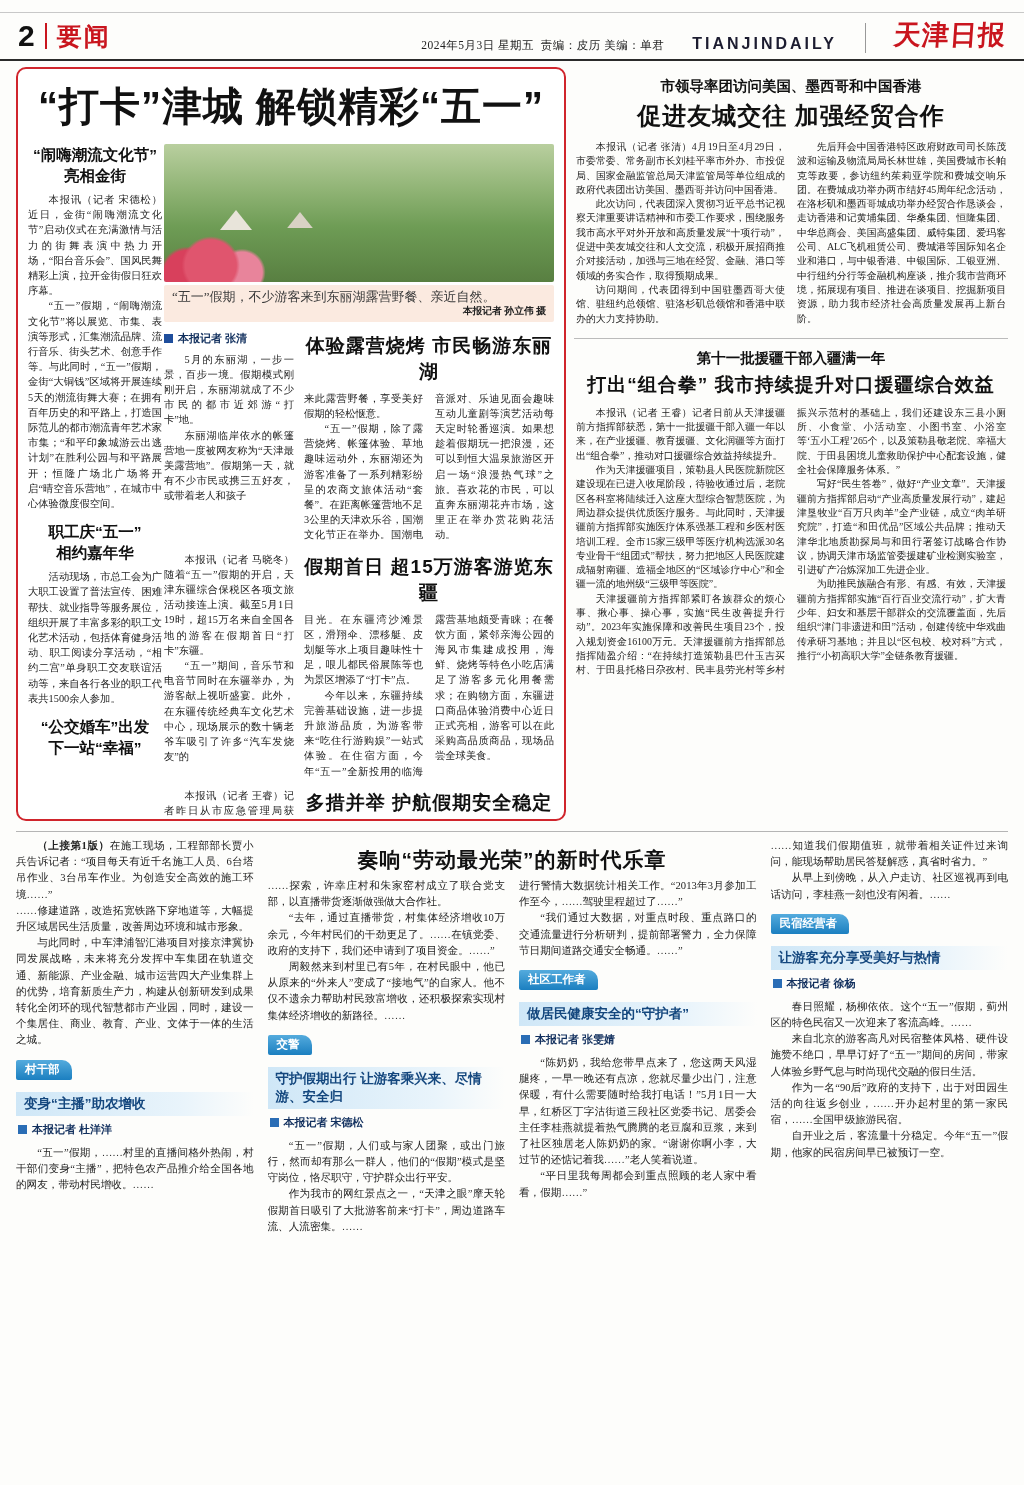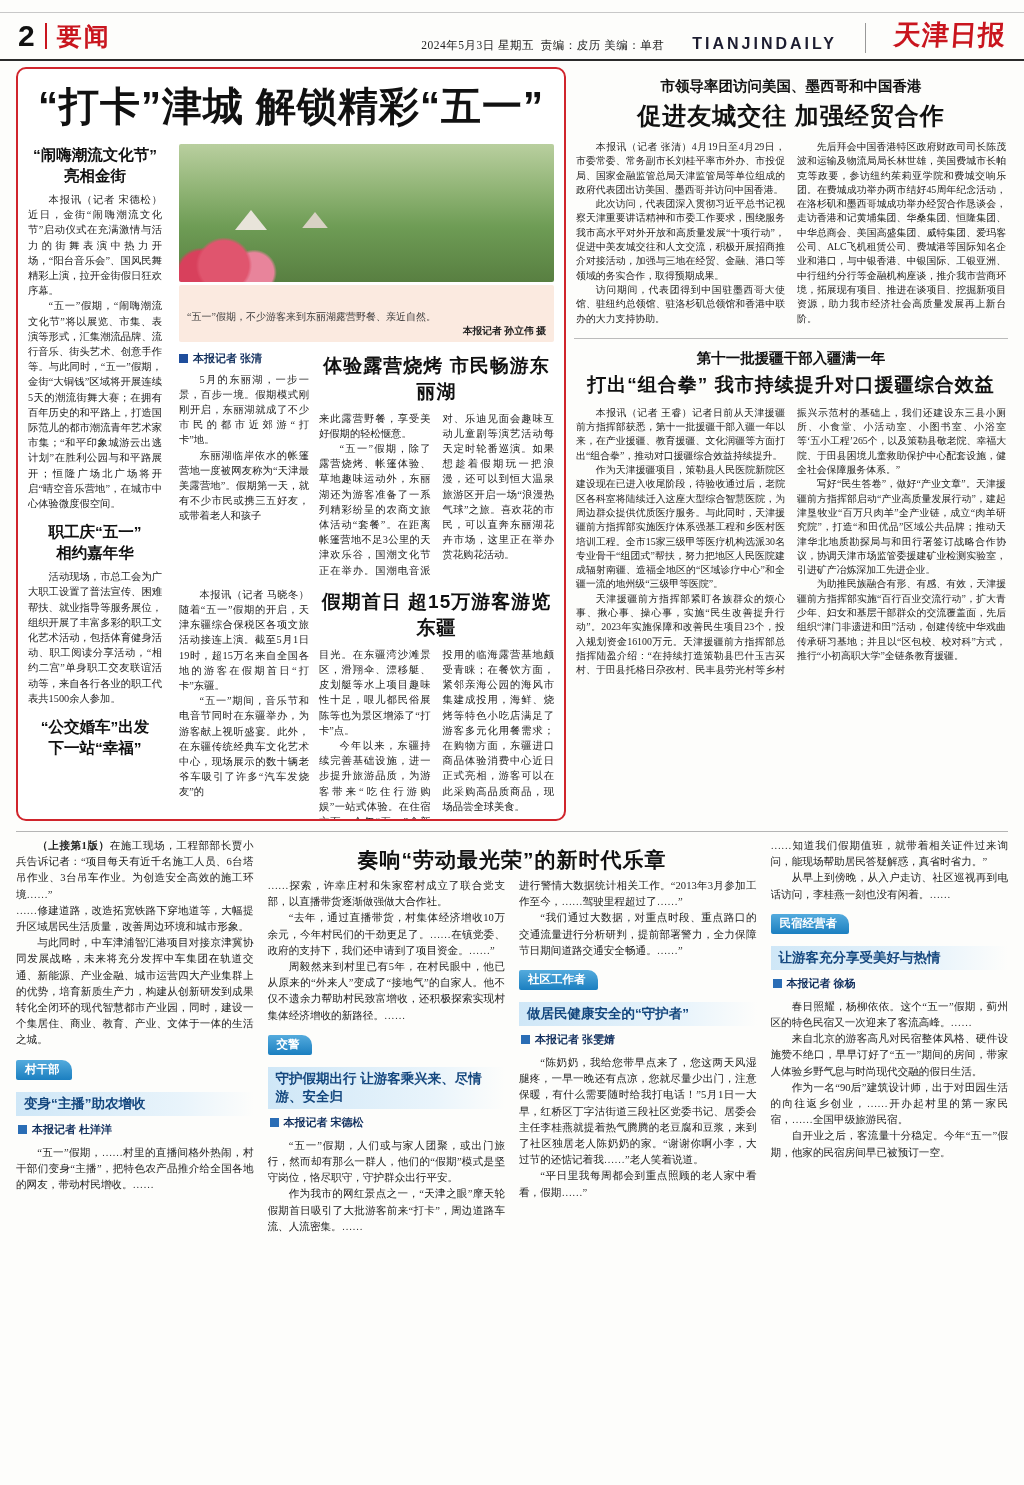--- a/index.html
+++ b/index.html
@@ -24,21 +24,21 @@
   .thickrule { border-top:2px solid #2b2b2b; margin:0 0 6px 0; }
 
   
   .main-row { display:flex; gap:8px; padding:0 16px; height:756px; }
 
   
   .feature-box { width:550px; height:754px; border:2.5px solid #d0252c; border-radius:10px;
     padding:6px 10px 8px 10px; overflow:hidden; background:#fff; }
   .feature-head { text-align:center; font-family:"Liberation Sans",sans-serif; font-weight:900;
     font-size:40px; letter-spacing:1px; color:#111; margin:4px 0 10px 0; }
-  .feature-grid { display:flex; gap:17px; }
+  .feature-grid { display:flex; gap:2px; }
   .f-left { width:134px; flex:none; }
   .f-right { flex:1; min-width:0; }
 
   .la { margin-bottom:10px; }
   .la h3 { text-align:center; font-family:"Liberation Sans",sans-serif; font-weight:900;
     font-size:15.5px; line-height:21px; color:#111; margin-bottom:6px; }
   .bodytext p { font-size:10.3px; line-height:15.2px; text-align:justify; text-indent:2em; color:#222; }
   .bodytext p.noindent { text-indent:0; }
 
   .photo-row { display:flex; gap:8px; }
@@ -53,21 +53,21 @@
       radial-gradient(circle at 22% 30%, #e8b54a 0 9%, transparent 10%),
       radial-gradient(circle at 45% 42%, #f0c45a 0 8%, transparent 9%),
       radial-gradient(circle at 66% 32%, #e8ae3c 0 9%, transparent 10%),
       radial-gradient(circle at 85% 45%, #d99a30 0 8%, transparent 9%),
       linear-gradient(180deg,#caa97c 0%, #a5805a 45%, #6e4f38 75%, #463023 100%); }
   .tent { position:absolute; bottom:52px; left:56px; width:0; height:0;
     border-left:16px solid transparent; border-right:16px solid transparent;
     border-bottom:20px solid #e8e4da; }
   .tent2 { left:120px; border-bottom-color:#d8d2c4; transform:scale(.8); }
   .caption { background:#fbeae0; padding:5px 8px 4px 8px; margin-top:3px; border-radius:2px; }
-  .caption .cap { font-size:10px; line-height:13.5px; text-align:justify; color:#3a3a3a;margin-top:20px; }
+  .caption .cap { font-size:13px; line-height:13.5px; text-align:justify; color:#3a3a3a; }
   .caption .credit { font-size:9.8px; font-weight:bold; text-align:right; color:#222; margin-top:1px; }
 
   .story { display:flex; gap:10px; margin-top:9px; }
   .story .s-left { width:130px; flex:none; }
   .story .s-right { flex:1; min-width:0; }
   .story h2 { text-align:center; font-family:"Liberation Sans",sans-serif; font-weight:900;
     font-size:19px; letter-spacing:1px; color:#111; margin:2px 0 6px 0; }
   .twocol { column-count:2; column-gap:12px; }
   .byline { display:flex; align-items:center; gap:5px; font-family:"Liberation Sans",sans-serif;
     font-weight:bold; font-size:11px; color:#12305e; margin-bottom:6px; }
@@ -312,16 +312,16 @@
     <div class="sect">
       <span class="sect-label">民宿经营者</span>
       <span class="sect-title">让游客充分享受美好与热情</span>
       <div class="byline">
         <span class="sq blue"></span>
         <span>本报记者 徐杨</span>
       </div>
     </div>
     <p>春日照耀，杨柳依依。这个“五一”假期，蓟州区的特色民宿又一次迎来了客流高峰。……</p>
     <p>来自北京的游客高凡对民宿整体风格、硬件设施赞不绝口，早早订好了“五一”期间的房间，带家人体验乡野气息与时尚现代交融的假日生活。</p>
-    <p>作为一名“90后”建筑设计师，出于对田园生活的向往返乡创业，……开办起村里的第一家民宿，……全国甲级旅游民宿。</p>
+    <p>作为一名“90后”政府的支持下，出于对田园生活的向往返乡创业，……开办起村里的第一家民宿，……全国甲级旅游民宿。</p>
     <p>自开业之后，客流量十分稳定。今年“五一”假期，他家的民宿房间早已被预订一空。</p>
   </div>
 </div>
 
 </body></html>

